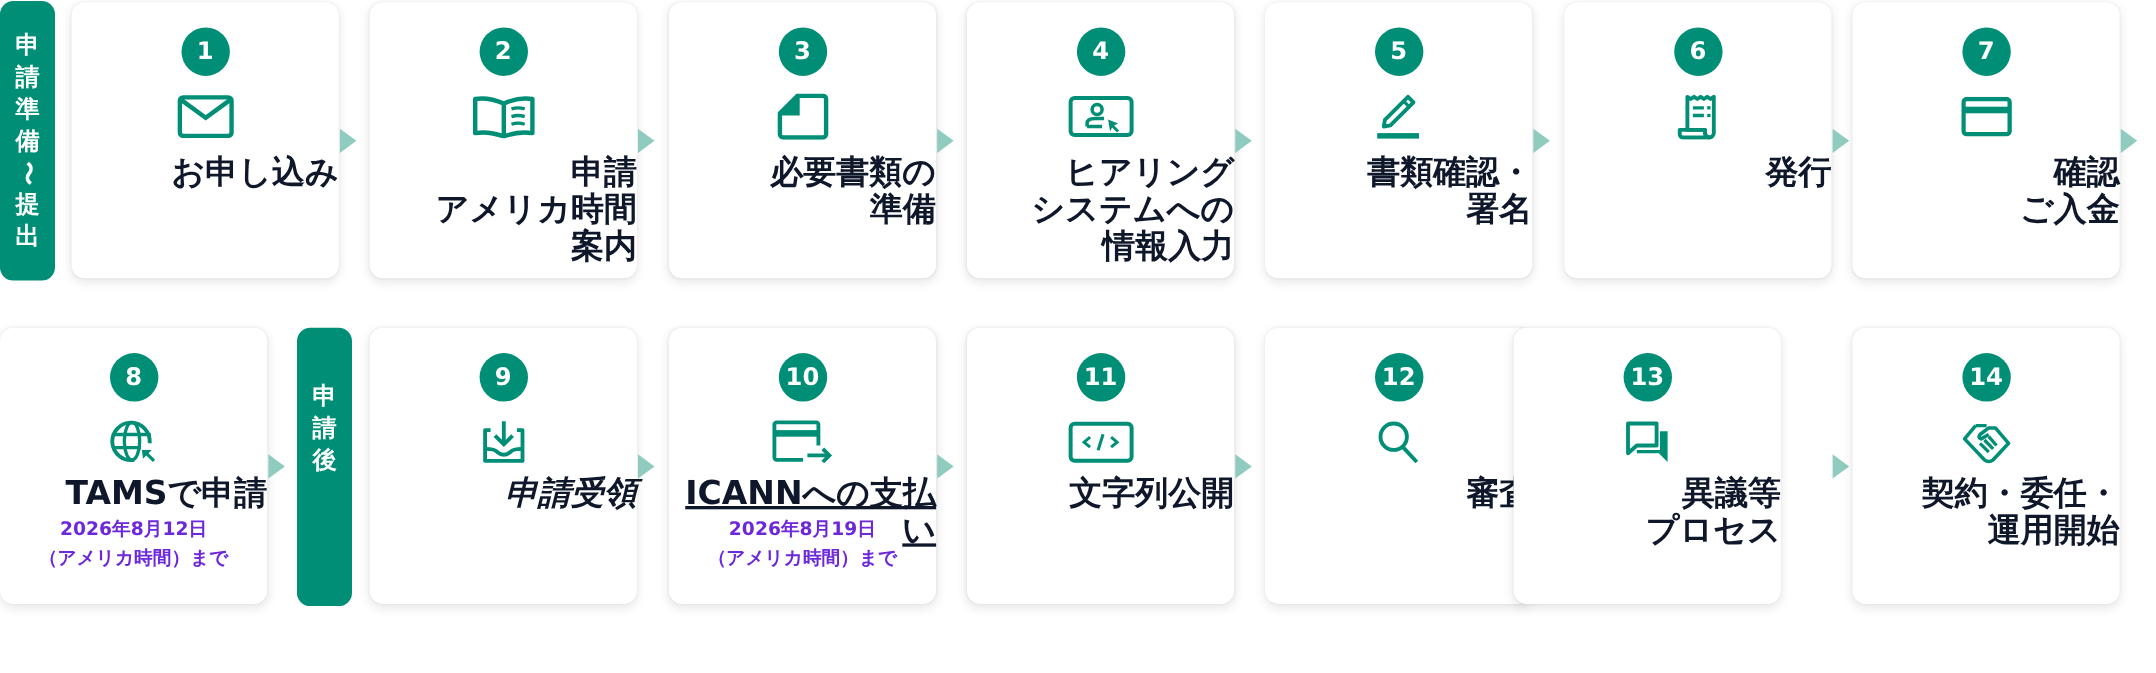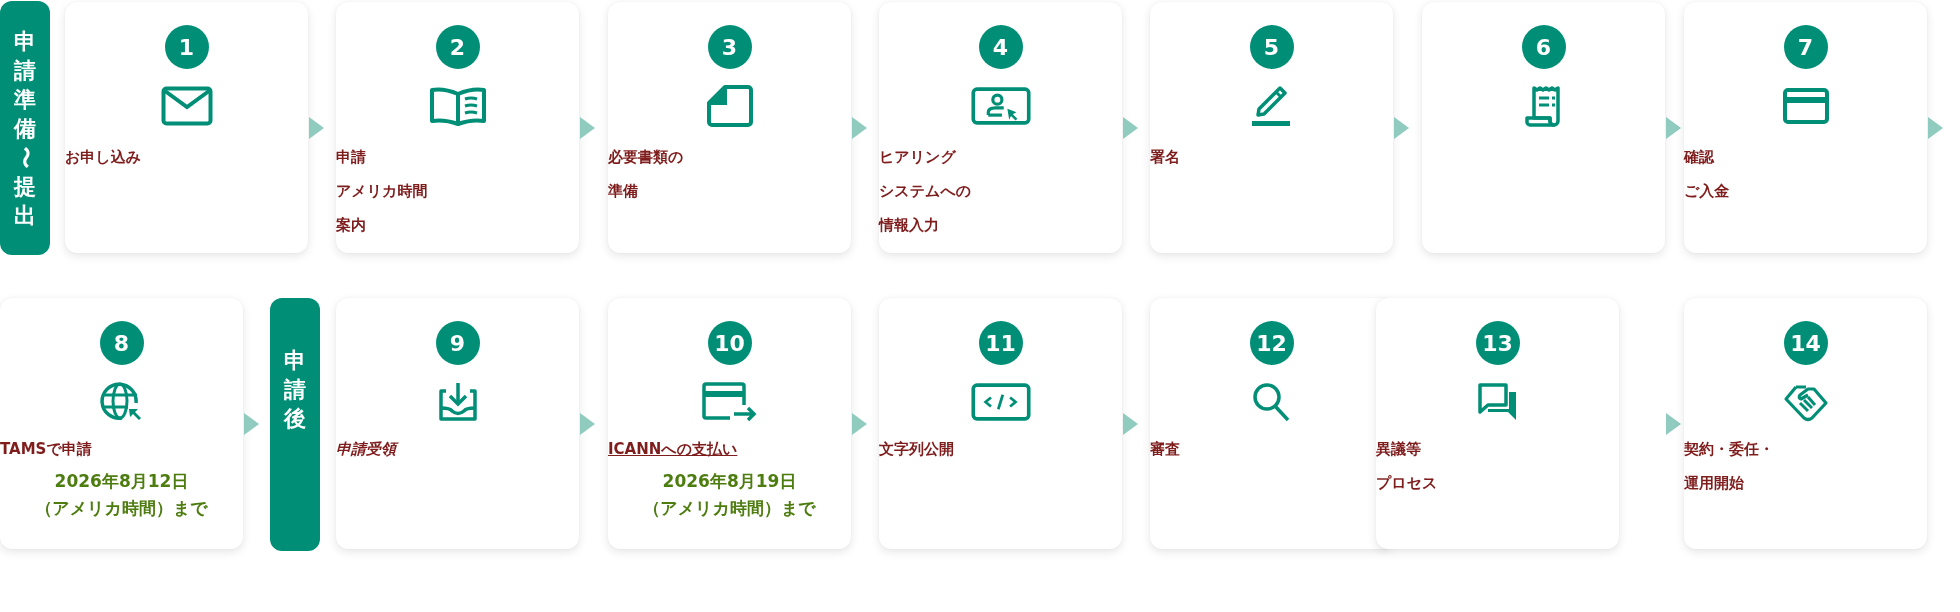--- a/index.html
+++ b/index.html
@@ -12,25 +12,25 @@
   .phase .rot { transform:rotate(90deg); }
   .card { position:absolute; width:243px; height:251px; background:#fff; border-radius:12px;
           box-shadow:0 3px 10px rgba(0,0,0,0.10), 0 0 2px rgba(0,0,0,0.06);
           box-sizing:border-box; }
   .num { position:absolute; left:50%; top:23px; width:44px; height:44px; margin-left:-22px;
          border-radius:50%; background:#008f76; color:#fff; font-weight:bold; font-size:22px;
          display:flex; align-items:center; justify-content:center; }
   .icon { position:absolute; left:50%; top:82px; width:60px; height:44px; margin-left:-30px;
           display:flex; align-items:center; justify-content:center; }
   .icon svg { display:block; }
-  .title { position:absolute; left:0; right:0; top:138px; text-align:left;
-           font-weight:bold; font-size:15px; line-height:34px; color:#7f1d1d; }
+  .title { position:absolute; left:0; right:0; top:138px; text-align:right;
+           font-weight:bold; font-size:30px; line-height:34px; color:#0f172a; }
   .title span { display:block; }
   .sub { position:absolute; left:0; right:0; top:170px; text-align:center;
-         font-weight:bold; font-size:17px; line-height:27px; color:#4d7c0f; }
+         font-weight:bold; font-size:17px; line-height:27px; color:#6d28d9; }
   .sub span { display:block; }
   .arrow { position:absolute; width:0; height:0; border-top:11px solid transparent;
            border-bottom:11px solid transparent; border-left:15px solid #8fcbbe; }
 </style>
 </head>
 <body>
 
 <div class="phase" style="left:0;top:1px;width:50px;height:254px;">
   <span>申</span>
   <span>請</span>
@@ -116,38 +116,40 @@
 <div class="card" style="left:1150px;top:2px;">
   <div class="num">5</div>
   <div class="icon">
     <svg width="44" height="42" viewBox="0 0 44 42">
         <path d="M8 30 L9 24 L30 3 L35 8 L14 29 Z" fill="none" stroke="#008f76" stroke-width="3.5" stroke-linejoin="round"></path>
         <line x1="26" y1="7" x2="31" y2="12" stroke="#008f76" stroke-width="3"></line>
         <rect x="2" y="36" width="38" height="5" fill="#008f76"></rect>
       </svg>
   </div>
   <div class="title">
+    <span>書類確認・</span>
       <span>署名</span>
   </div>
 </div>
 <div class="arrow" style="left:1394px;top:117px;"></div>
 
 <div class="card" style="left:1422px;top:2px;">
   <div class="num">6</div>
   <div class="icon">
     <svg width="40" height="42" viewBox="0 0 40 42">
         <path d="M10 33 V3 L13 5 L16 3 L19 5 L22 3 L25 5 L28 3 L31 5 L34 3 V36 A4 4 0 0 1 26 36 V33 Z" fill="none" stroke="#008f76" stroke-width="3.5" stroke-linejoin="round"></path>
         <path d="M3 33 H26 V36 A4 4 0 0 0 30 40 H6 A3 3 0 0 1 3 37 Z" fill="none" stroke="#008f76" stroke-width="3.5" stroke-linejoin="round"></path>
         <line x1="15" y1="13" x2="25" y2="13" stroke="#008f76" stroke-width="3"></line>
         <line x1="15" y1="20" x2="25" y2="20" stroke="#008f76" stroke-width="3"></line>
         <rect x="28" y="11.5" width="3" height="3" fill="#008f76"></rect>
         <rect x="28" y="18.5" width="3" height="3" fill="#008f76"></rect>
       </svg>
   </div>
   <div class="title">
+      <span>発行</span>
   </div>
 </div>
 <div class="arrow" style="left:1666px;top:117px;"></div>
 
 <div class="card" style="left:1684px;top:2px;">
   <div class="num">7</div>
   <div class="icon">
     <svg width="46" height="36" viewBox="0 0 46 36">
         <rect x="2" y="2" width="42" height="32" rx="3" fill="none" stroke="#008f76" stroke-width="4"></rect>
         <rect x="2" y="9" width="42" height="6" fill="#008f76"></rect>

